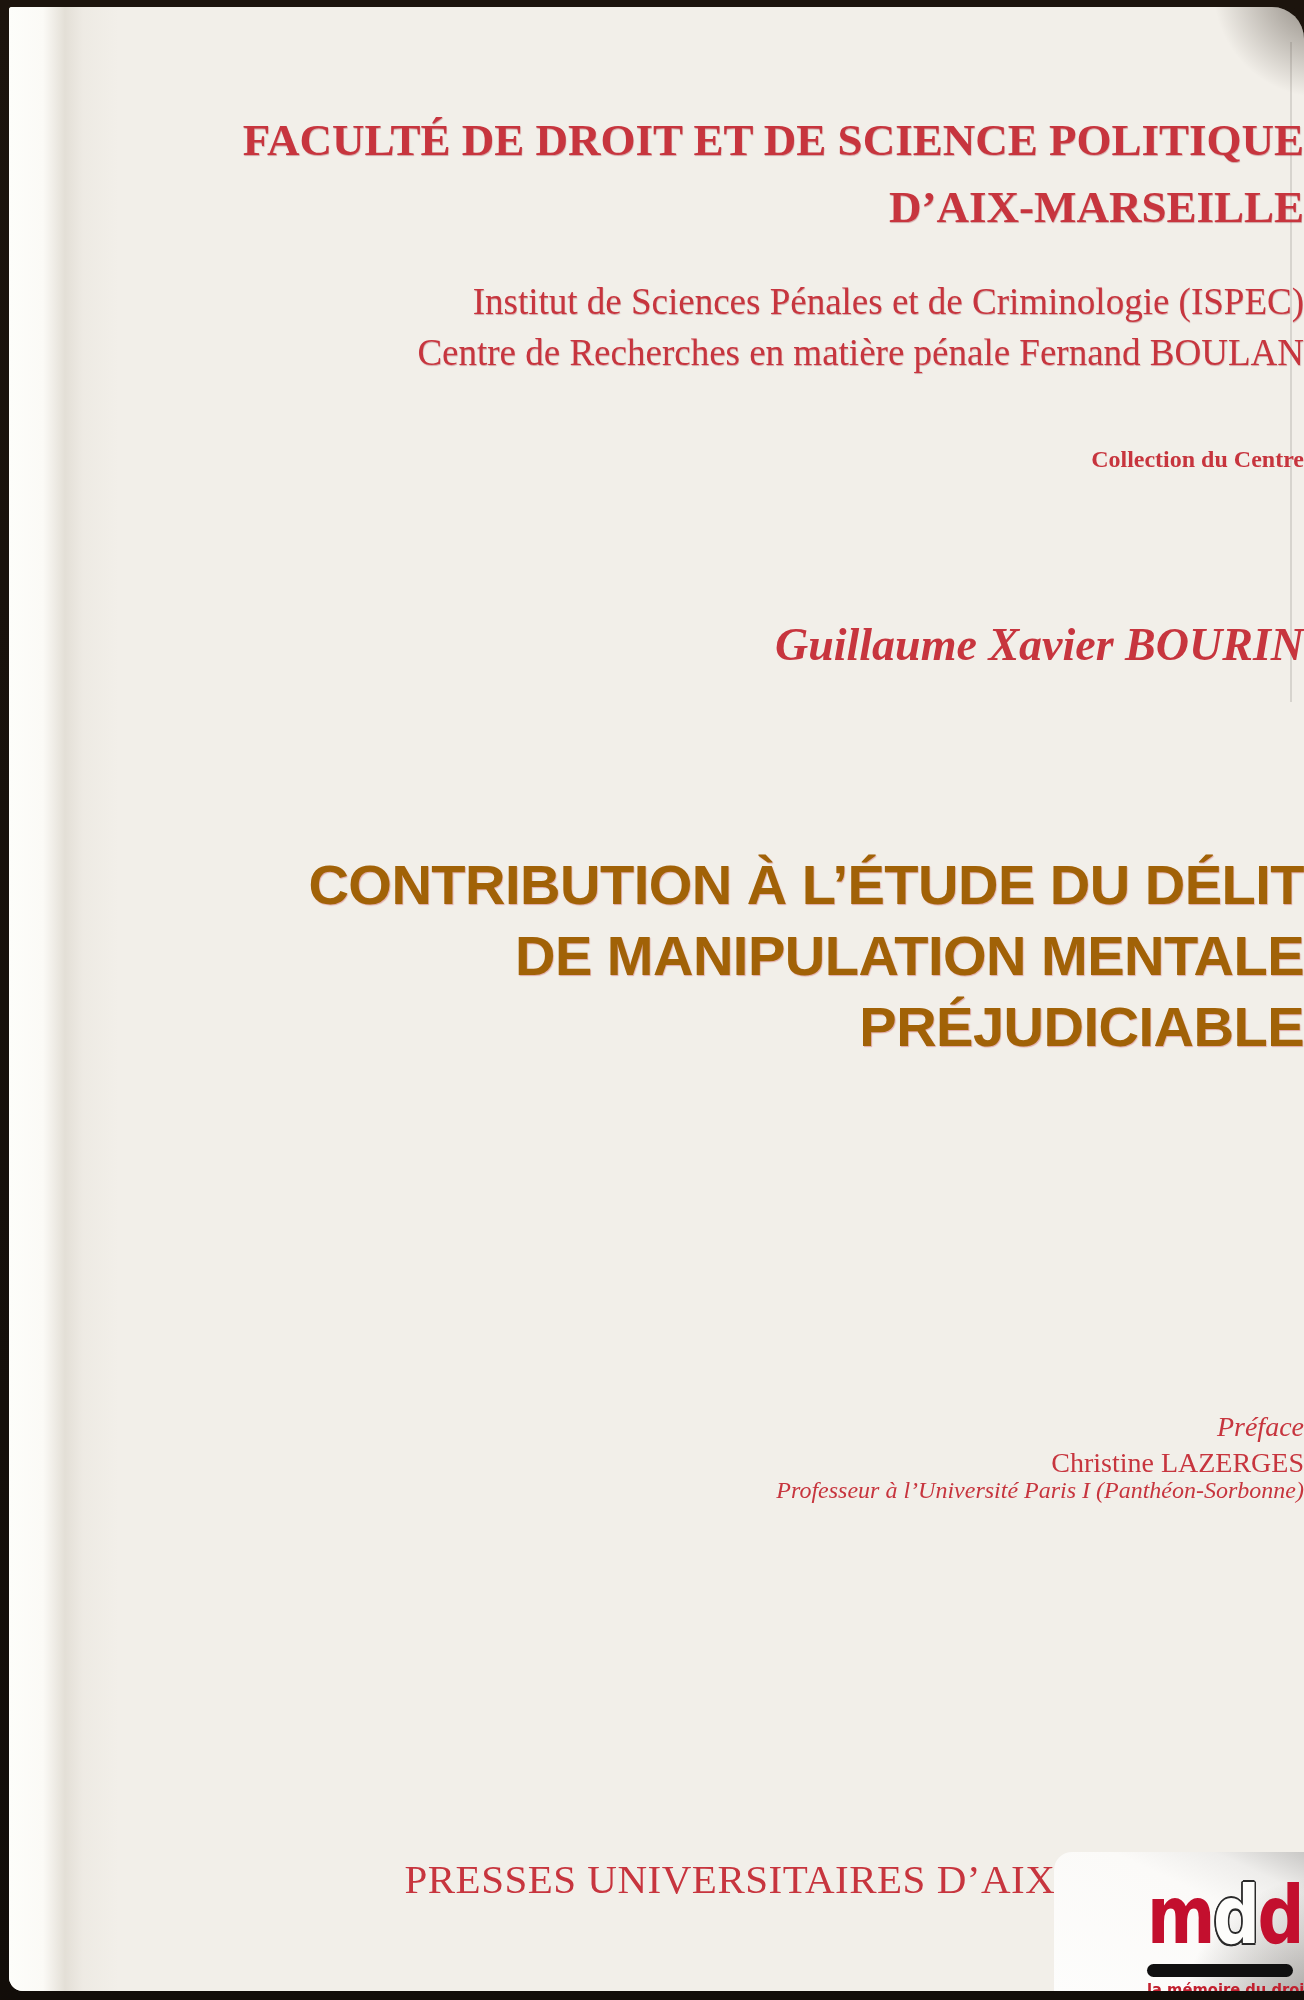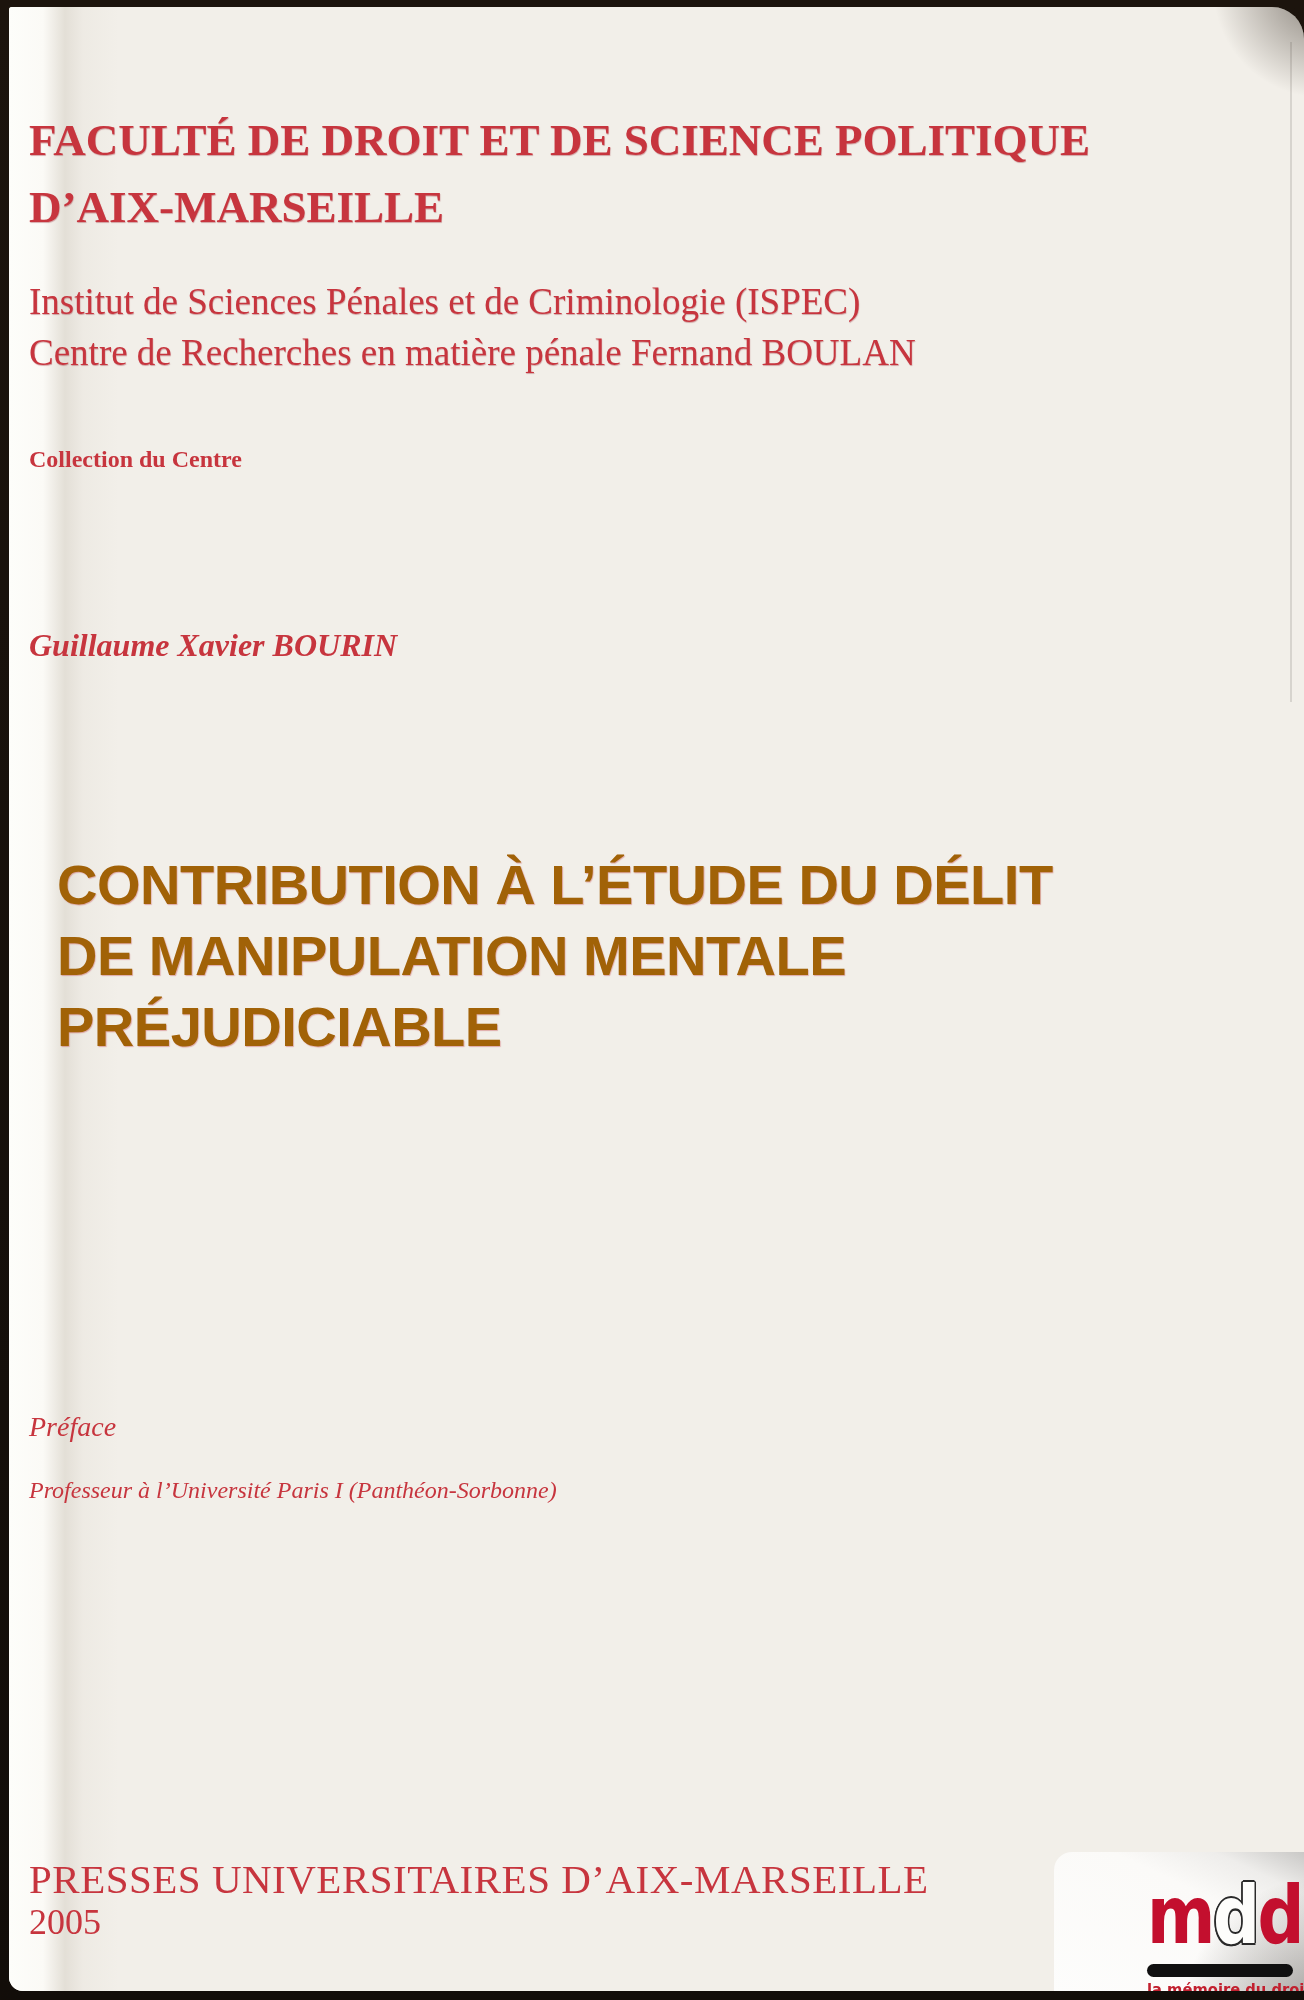--- a/index.html
+++ b/index.html
@@ -50,21 +50,21 @@
   }
   .edge-line {
     position: absolute;
     right: 12px; top: 35px;
     width: 2px; height: 660px;
     background: rgba(60,50,40,0.14);
   }
   .txt {
     position: absolute;
     left: 0; right: 0;
-    text-align: left;
+    text-align: right;
     white-space: nowrap;
     margin-left: 20px;
   }
   .red-serif { color: #c7353e; }
   .faculty {
     top: 100px;
     font-weight: bold;
     font-size: 45px;
     line-height: 67px;
     letter-spacing: 0px;
@@ -80,21 +80,21 @@
   .collection {
     top: 433px;
     font-weight: bold;
     font-size: 24px;
     line-height: 38px;
   }
   .author {
     top: 616px;
     font-weight: bold;
     font-style: italic;
-    font-size: 32px;
+    font-size: 46px;
     line-height: 44px;
   }
   .main-title {
     top: 842px;
     font-family: "Liberation Sans", sans-serif;
     font-weight: bold;
     font-size: 56px;
     line-height: 71px;
     letter-spacing: -0.5px;
     color: #a16207;
@@ -209,20 +209,21 @@
 
     <div class="txt author red-serif">Guillaume Xavier BOURIN</div>
 
     <div class="txt main-title">
       <div>CONTRIBUTION À L’ÉTUDE DU DÉLIT</div>
       <div>DE MANIPULATION MENTALE</div>
       <div>PRÉJUDICIABLE</div>
     </div>
 
     <div class="txt preface-label red-serif">Préface</div>
+    <div class="txt preface-name red-serif">Christine LAZERGES</div>
     <div class="txt preface-role red-serif">Professeur à l’Université Paris I (Panthéon-Sorbonne)</div>
 
     <div class="txt publisher red-serif">PRESSES UNIVERSITAIRES D’AIX-MARSEILLE</div>
     <div class="txt year red-serif">2005</div>
 
     <div class="logo-patch"></div>
 
     <div class="mdd-logo">
       <div class="logo-letters">
         <span class="l-red">m</span><span class="l-outline">d</span><span class="l-red">d</span>

